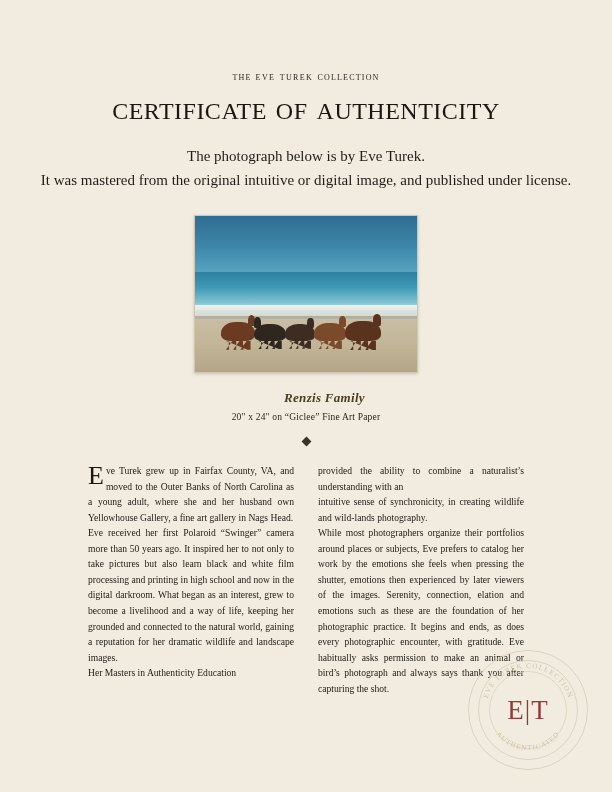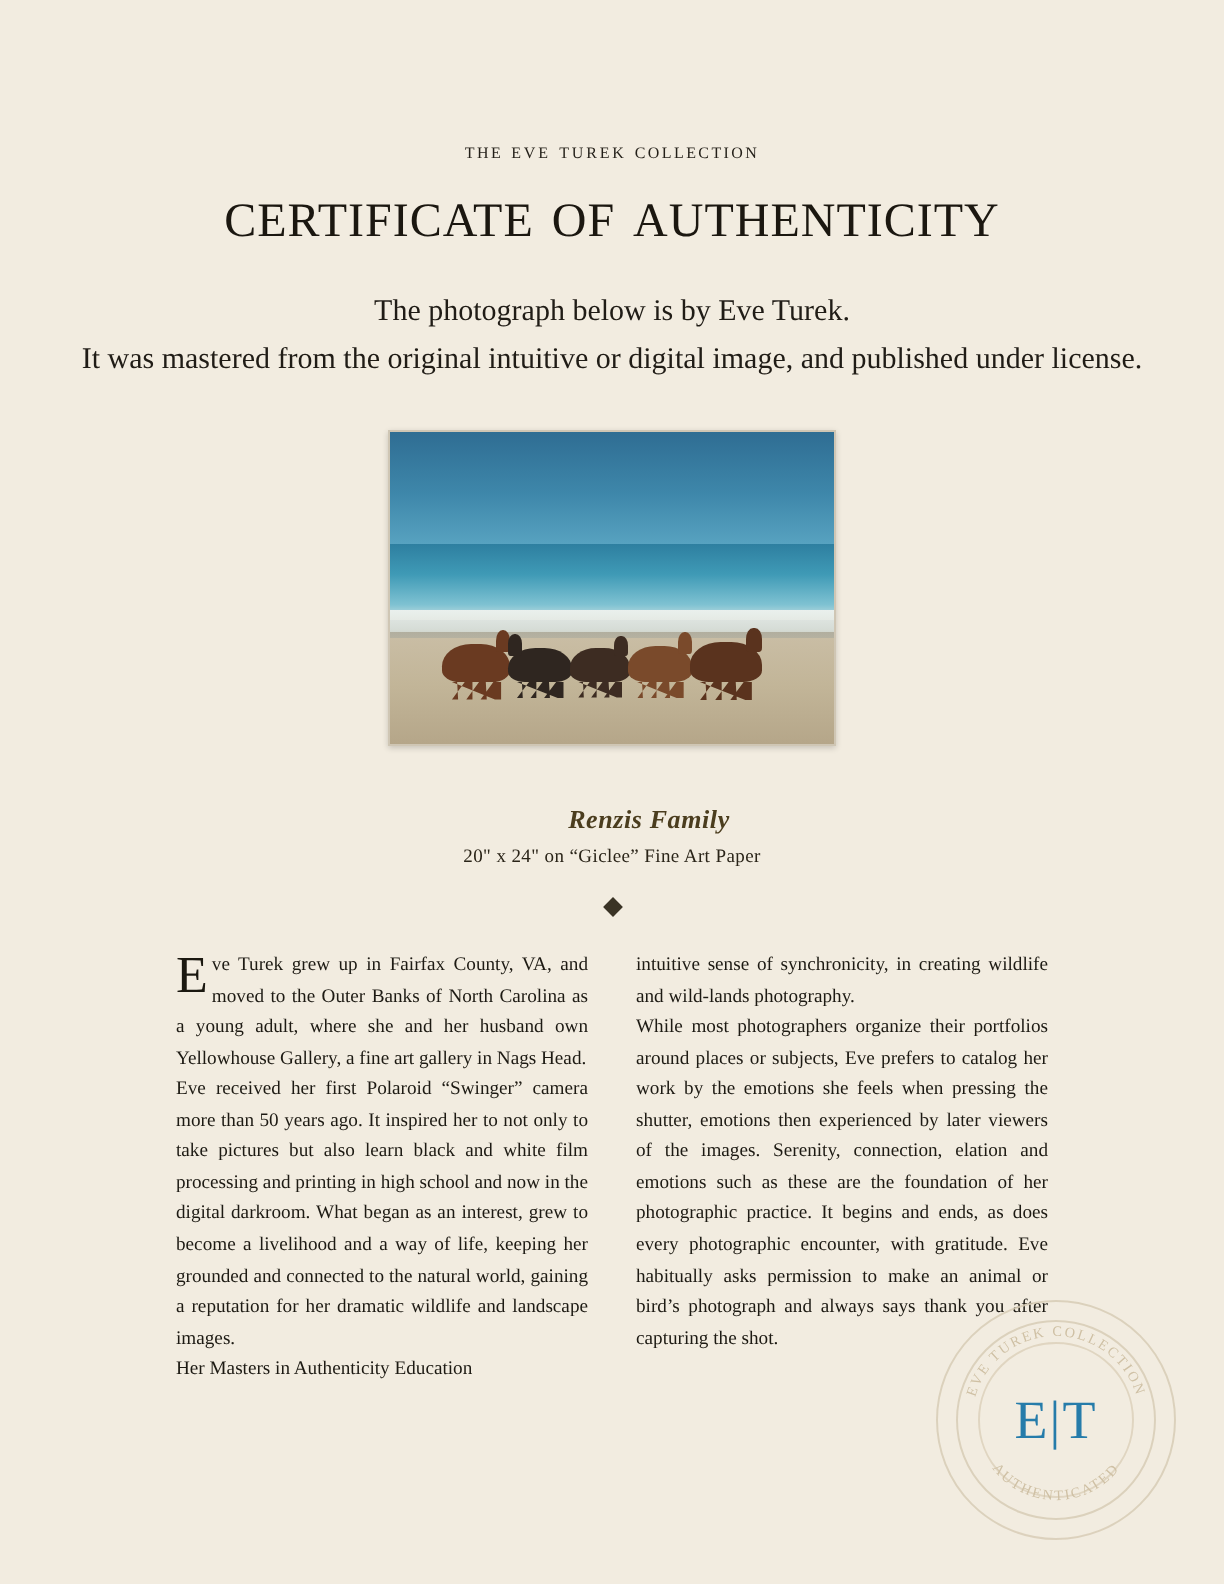--- a/index.html
+++ b/index.html
@@ -129,21 +129,21 @@
     background: inherit;
     clip-path: polygon(0 0,14% 0,16% 100%,4% 100%,
                        30% 0,44% 0,44% 100%,32% 100%,
                        58% 0,70% 0,72% 100%,60% 100%,
                        86% 0,100% 0,100% 100%,88% 100%);
   }
 
   
   .caption-title {
     text-align: center;
-    margin-top: 29px;
+    margin-top: 17px;
     font-size: 13px;
     font-style: italic;
     font-weight: bold;
     color: #4b3d1e;
     letter-spacing: 0.3px;
     padding-left: 37px;
   }
   .caption-sub {
     text-align: center;
     margin-top: 6px;
@@ -207,21 +207,21 @@
   }
   .seal .ring-inner2 {
     position: absolute;
     inset: 20px;
     border-radius: 50%;
     border: 1px solid #ddd2bc;
   }
   .seal .monogram {
     font-size: 27px;
     letter-spacing: 1px;
-    color: #0369a1;
+    color: #7f1d1d;
     font-family: "Liberation Serif", serif;
   }
   .seal svg { position: absolute; inset: 0; width: 118px; height: 118px; }
   .seal svg text {
     font-size: 7.2px;
     letter-spacing: 1.1px;
     fill: #c9b99a;
     font-family: "Liberation Serif", serif;
   }
 </style>
@@ -276,20 +276,21 @@
 
   <div class="diamond"></div>
 
   <div class="columns">
     <div class="col">
       <p class="dropcap-para"><span class="dropcap">E</span><span>ve Turek grew up in Fairfax County, VA, and moved to the Outer Banks of North Carolina as a young adult, where she and her husband own Yellowhouse Gallery, a fine art gallery in Nags Head.</span></p>
       <p>Eve received her first Polaroid “Swinger” camera more than 50 years ago. It inspired her to not only to take pictures but also learn black and white film processing and printing in high school and now in the digital darkroom. What began as an interest, grew to become a livelihood and a way of life, keeping her grounded and connected to the natural world, gaining a reputation for her dramatic wildlife and landscape images.</p>
       <p>Her Masters in Authenticity Education</p>
     </div>
     <div class="col">
+      <p>provided the ability to combine a naturalist’s understanding with an</p>
       <p>intuitive sense of synchronicity, in creating wildlife and wild-lands photography.</p>
       <p>While most photographers organize their portfolios around places or subjects, Eve prefers to catalog her work by the emotions she feels when pressing the shutter, emotions then experienced by later viewers of the images. Serenity, connection, elation and emotions such as these are the foundation of her photographic practice. It begins and ends, as does every photographic encounter, with gratitude.  Eve habitually asks permission to make an animal or bird’s photograph and always says thank you after capturing the shot.</p>
     </div>
   </div>
 
   <div class="seal">
     <div class="ring-inner"></div>
     <div class="ring-inner2"></div>
     <svg viewBox="0 0 118 118">
       <defs>

